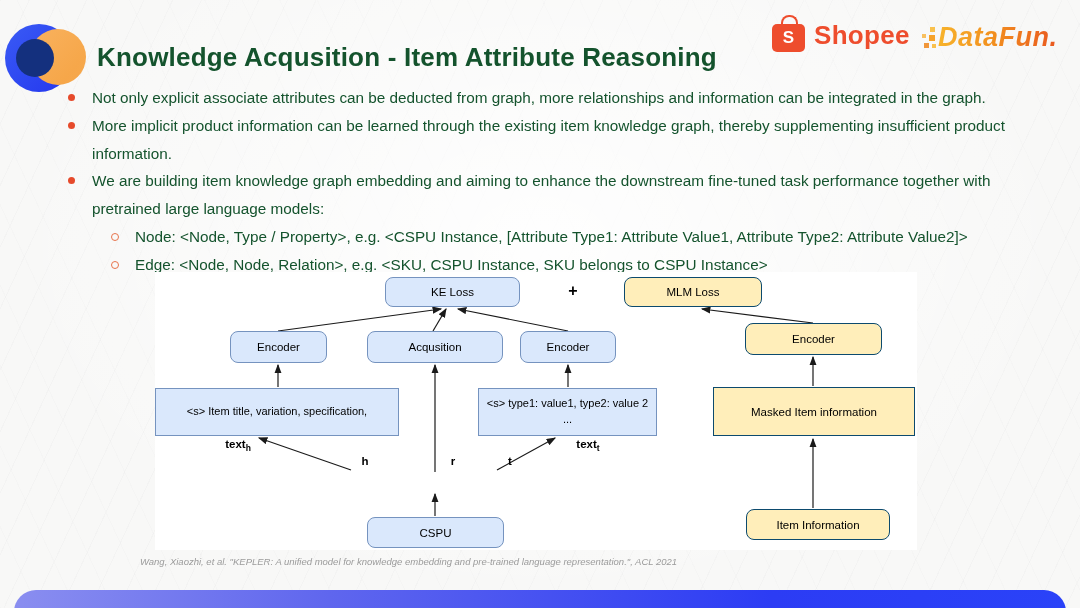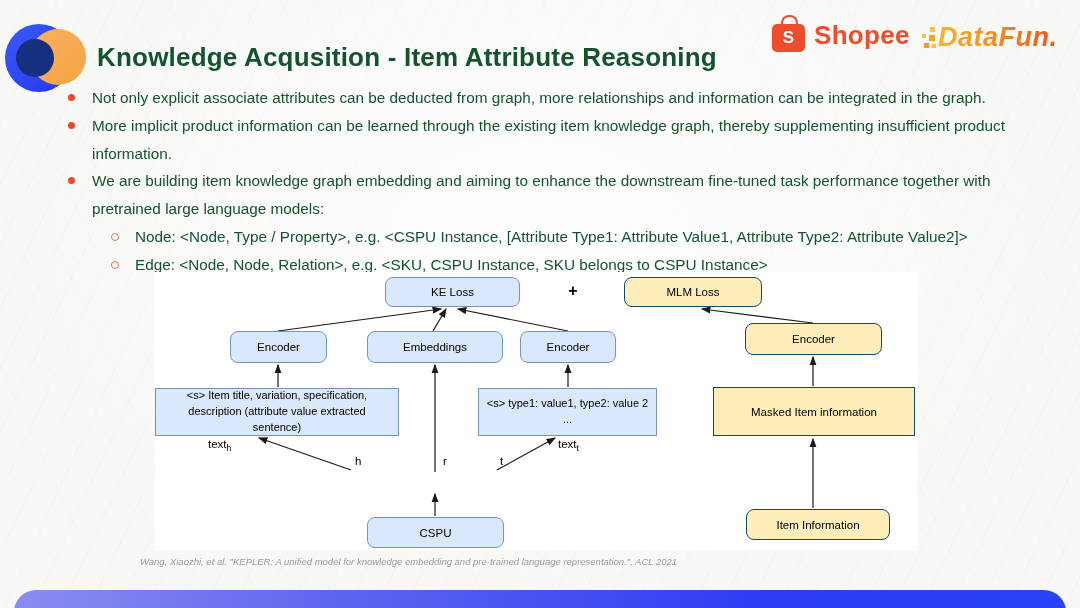--- a/index.html
+++ b/index.html
@@ -62,21 +62,21 @@
   .bx-mlm{left:469px;top:5px;width:138px;height:30px;}
   .bx-encl{left:75px;top:59px;width:97px;height:32px;}
   .bx-emb{left:212px;top:59px;width:136px;height:32px;}
   .bx-encr{left:365px;top:59px;width:96px;height:32px;}
   .bx-ency{left:590px;top:51px;width:137px;height:32px;}
   .bx-inl{left:0;top:116px;width:244px;height:48px;font-size:11px;line-height:1.45;flex-direction:column;padding:0 14px;}
   .bx-inr{left:323px;top:116px;width:179px;height:48px;font-size:11px;line-height:1.45;flex-direction:column;text-align:right;}
   .bx-masked{left:558px;top:115px;width:202px;height:49px;}
   .bx-cspu{left:212px;top:245px;width:137px;height:31px;}
   .bx-item{left:591px;top:237px;width:144px;height:31px;}
-  .dlbl{position:absolute;font-size:11.5px;color:#000;text-align:left;}
+  .dlbl{position:absolute;font-size:11.5px;color:#000;text-align:center;font-weight:bold;}
   .dlbl sub{font-size:8.5px;}
   .lbl-texth{left:53px;top:166px;width:60px;}
   .lbl-textt{left:403px;top:166px;width:60px;}
   .lbl-h{left:200px;top:183px;width:20px;}
   .lbl-r{left:288px;top:183px;width:20px;}
   .lbl-t{left:345px;top:183px;width:20px;}
   .lbl-triple{left:150px;top:203px;width:260px;font-size:11px;}
   .arrows{position:absolute;inset:0;pointer-events:none;}
 
   .citation{position:absolute;left:140px;top:556px;font-size:9.5px;font-style:italic;color:#9b9b9b;z-index:2;}
@@ -161,27 +161,26 @@
         <line x1="658" y1="114" x2="658" y2="85" marker-end="url(#arr)"></line>
         <line x1="658" y1="236" x2="658" y2="167" marker-end="url(#arr)"></line>
       </g>
     </svg>
 
     <div class="bx rnd blue bx-ke">KE Loss</div>
     <div class="bx bx-plus">+</div>
     <div class="bx rnd yellow bx-mlm">MLM Loss</div>
 
     <div class="bx rnd blue bx-encl">Encoder</div>
-    <div class="bx rnd blue bx-emb">Embeddings</div>
+    <div class="bx rnd blue bx-emb">Acqusition</div>
     <div class="bx rnd blue bx-encr">Encoder</div>
     <div class="bx rnd yellow bx-ency">Encoder</div>
 
     <div class="bx blue bx-inl">
       <span>&lt;s&gt; Item title, variation, specification,</span>
-      <span>description (attribute value extracted sentence)</span>
     </div>
     <div class="bx blue bx-inr">
       <span>&lt;s&gt; type1: value1, type2: value 2</span>
       <span>...</span>
     </div>
     <div class="bx yellow bx-masked">Masked Item information</div>
 
     <div class="dlbl lbl-texth"><span>text</span><sub>h</sub></div>
     <div class="dlbl lbl-textt"><span>text</span><sub>t</sub></div>
     <div class="dlbl lbl-h">h</div>

